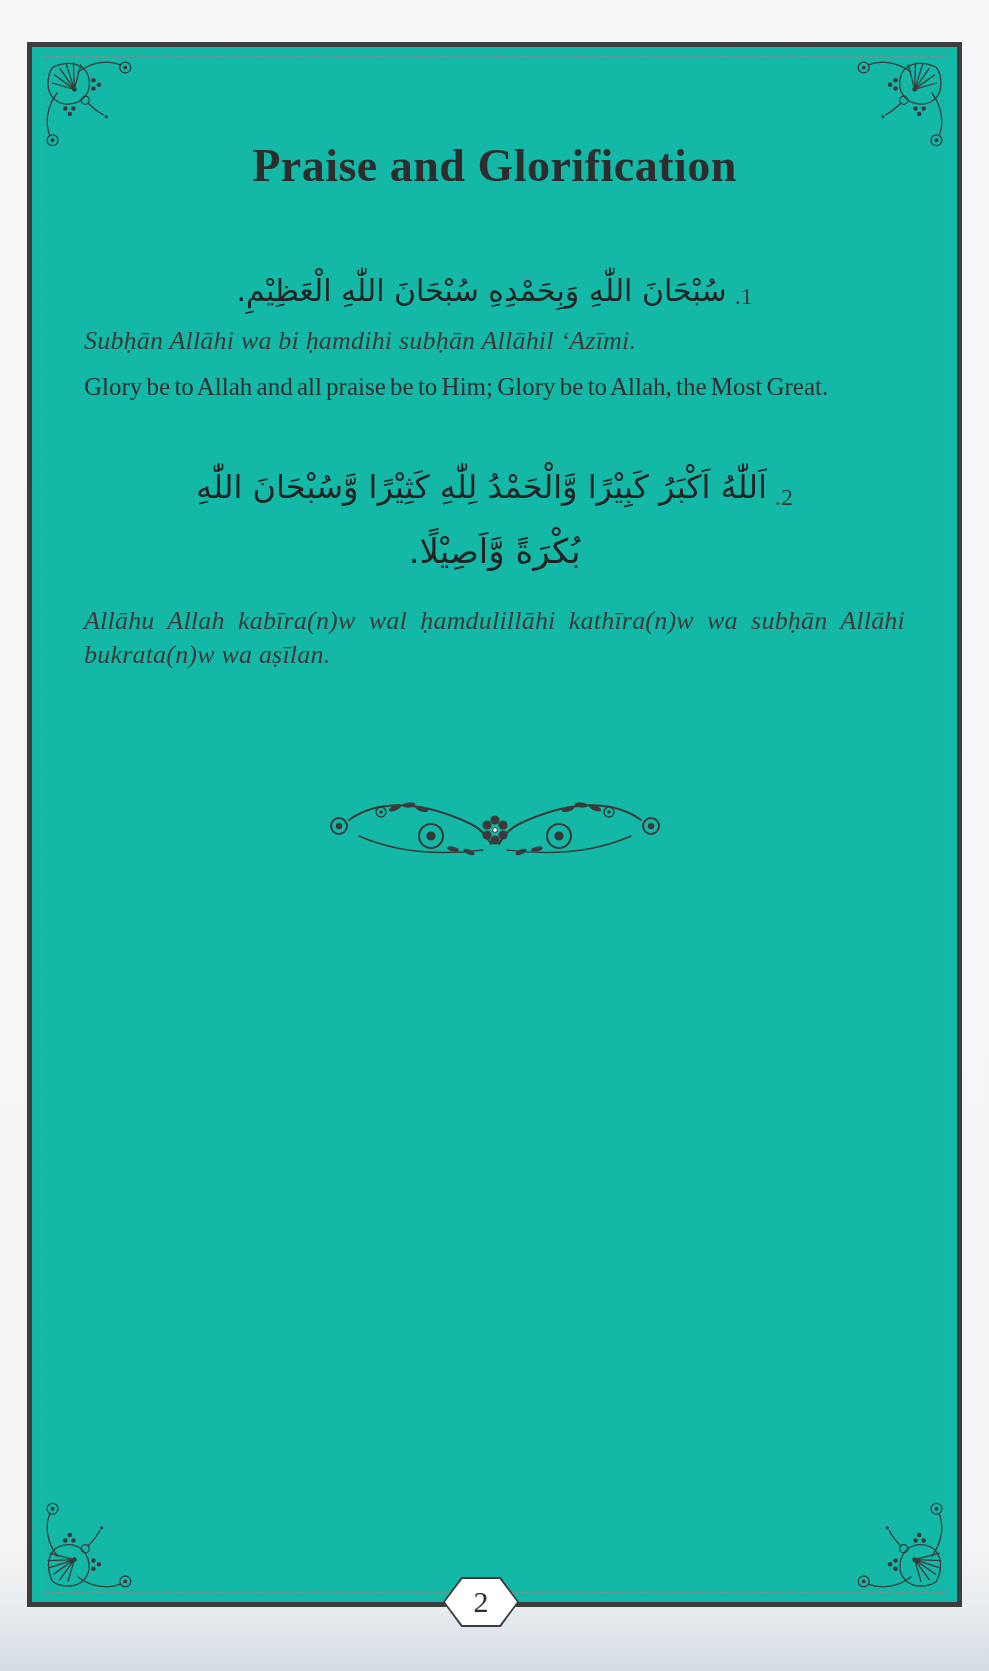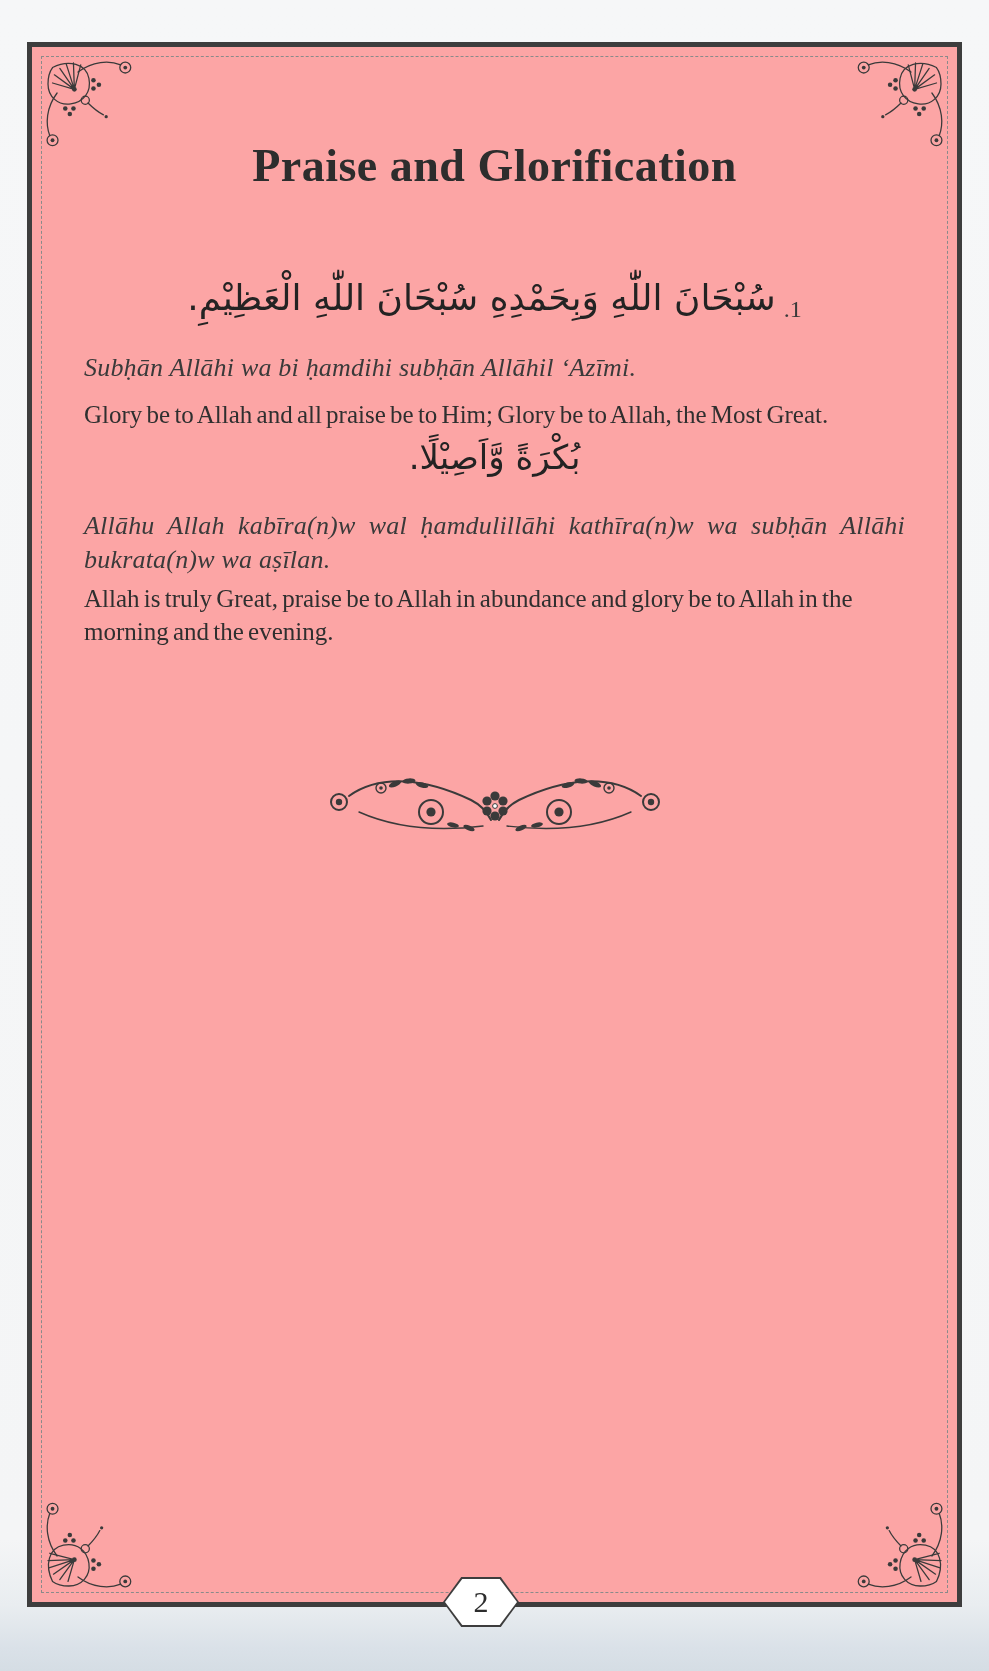--- a/index.html
+++ b/index.html
@@ -3,56 +3,56 @@
 <meta charset="utf-8">
 <style>
   html,body{margin:0;padding:0;}
   body{
     width:989px;height:1671px;position:relative;overflow:hidden;
     font-family:"Liberation Serif",serif;
     background:linear-gradient(180deg,#f6f7f8 0px,#f4f5f6 1540px,#e9edf0 1605px,#dae1e8 1648px,#d5dde4 100%);
   }
   .page-frame{
     position:absolute;left:27px;top:42px;width:935px;height:1565px;
-    box-sizing:border-box;border:5px solid #3d3d3d;background:#fca5a5;
+    box-sizing:border-box;border:5px solid #3d3d3d;background:#14b8a6;
   }
   .inner-dashed{position:absolute;inset:9px;border:1px dashed #8a8a8a;pointer-events:none;}
   .content{position:absolute;inset:0;padding:0 52px;box-sizing:border-box;}
 
   .corner{position:absolute;width:100px;height:100px;z-index:3;}
   .corner.tl{top:6px;left:6px;}
   .corner.tr{top:6px;right:6px;transform:scaleX(-1);}
   .corner.bl{bottom:6px;left:6px;transform:rotate(-90deg);}
   .corner.br{bottom:6px;right:6px;transform:scaleX(-1) rotate(-90deg);}
 
   .chapter-title{
     margin-top:92px;text-align:center;font-weight:bold;font-size:46px;
     color:#2d2d2d;letter-spacing:.5px;
   }
 
   .arabic-row{display:flex;justify-content:center;align-items:flex-end;gap:8px;}
   .arabic{
     font-family:"DejaVu Sans",sans-serif;direction:rtl;unicode-bidi:isolate;
     color:#232323;white-space:nowrap;
   }
-  .arabic-1{font-size:36px;line-height:2.2;}
+  .arabic-1{font-size:30px;line-height:2.2;}
   .arabic-2a{font-size:32px;line-height:2.3;}
   .arabic-2b{font-size:34px;line-height:1.9;text-align:center;margin-top:-6px;}
   .verse-num{
     direction:ltr;unicode-bidi:isolate;font-family:"Liberation Serif",serif;
     font-size:24px;color:#3a3a3a;padding-bottom:14px;
   }
   .row-1{margin-top:66px;}
   .row-2{margin-top:48px;}
 
   .translit{
     font-style:italic;font-size:26px;color:#3a3a3a;text-align:justify;
     line-height:1.32;letter-spacing:.2px;
   }
-  .translit-1{margin-top:14px;}
+  .translit-1{margin-top:0;}
   .translit-2{margin-top:20px;}
   .translation{
     font-size:25px;color:#2f2f2f;word-spacing:-2px;line-height:1.32;text-align:left;
   }
   .translation-1{margin-top:12px;}
   .translation-2{margin-top:4px;}
 
   .divider-wrap{margin-top:122px;text-align:center;}
   .divider-wrap svg{display:inline-block;}
 
@@ -147,23 +147,26 @@
 
     <h1 class="chapter-title">Praise and Glorification</h1>
 
     <div class="arabic-row row-1">
       <span class="arabic arabic-1" lang="ar" dir="rtl">سُبْحَانَ اللّٰهِ وَبِحَمْدِهِ سُبْحَانَ اللّٰهِ الْعَظِيْمِ.</span>
       <span class="verse-num">.1</span>
     </div>
     <div class="translit translit-1">Subḥān Allāhi wa bi ḥamdihi subḥān Allāhil ‘Azīmi.</div>
     <div class="translation translation-1">Glory be to Allah and all praise be to Him; Glory be to Allah, the Most Great.</div>
 
+    <div class="arabic-row row-2">
+      <span class="arabic arabic-2a" lang="ar" dir="rtl">اَللّٰهُ اَكْبَرُ كَبِيْرًا وَّالْحَمْدُ لِلّٰهِ كَثِيْرًا وَّسُبْحَانَ اللّٰهِ</span>
+      <span class="verse-num">.2</span>
+    </div>
     <div class="arabic arabic-2b" lang="ar" dir="rtl" style="display:block;white-space:normal;">بُكْرَةً وَّاَصِيْلًا.</div>
     <div class="translit translit-2">Allāhu Allah kabīra(n)w wal ḥamdulillāhi kathīra(n)w wa subḥān Allāhi bukrata(n)w wa aṣīlan.</div>
-    <div class="translation translation-2">Allah is truly Great, praise be to Allah in abundance and glory be to Allah in the morning and the evening.</div>
 
     <div class="divider-wrap">
       <svg width="340" height="72" viewBox="0 0 340 72">
         <use href="#divider-half"></use>
         <use href="#divider-half" transform="translate(340 0) scale(-1 1)"></use>
 
         <g>
           <circle class="orn-fill" cx="170" cy="26" r="4.6"></circle>
           <circle class="orn-fill" cx="178" cy="31" r="4.6"></circle>
           <circle class="orn-fill" cx="178" cy="41" r="4.6"></circle>

